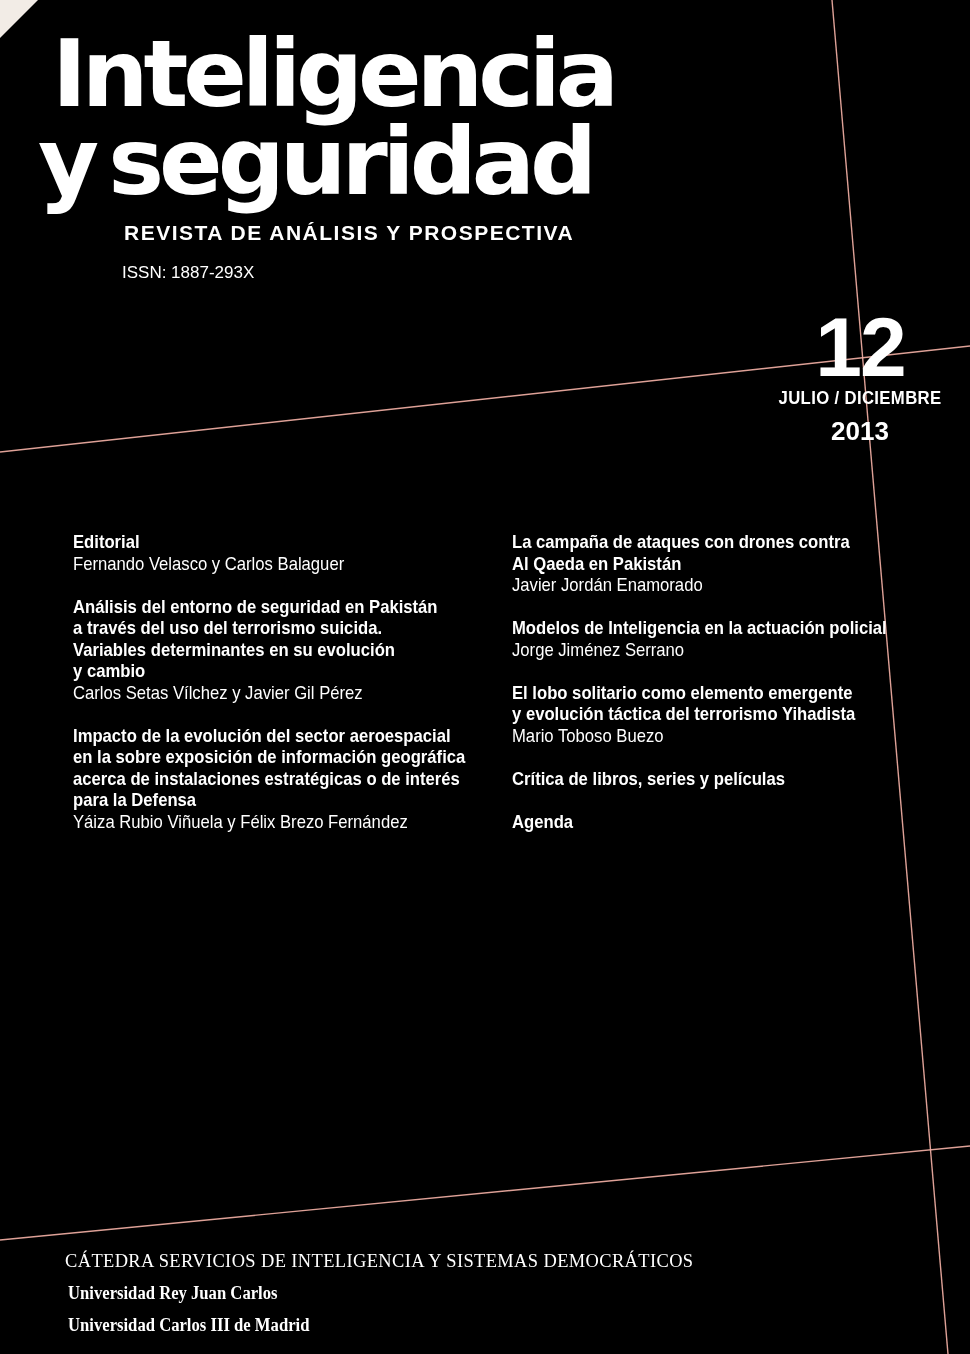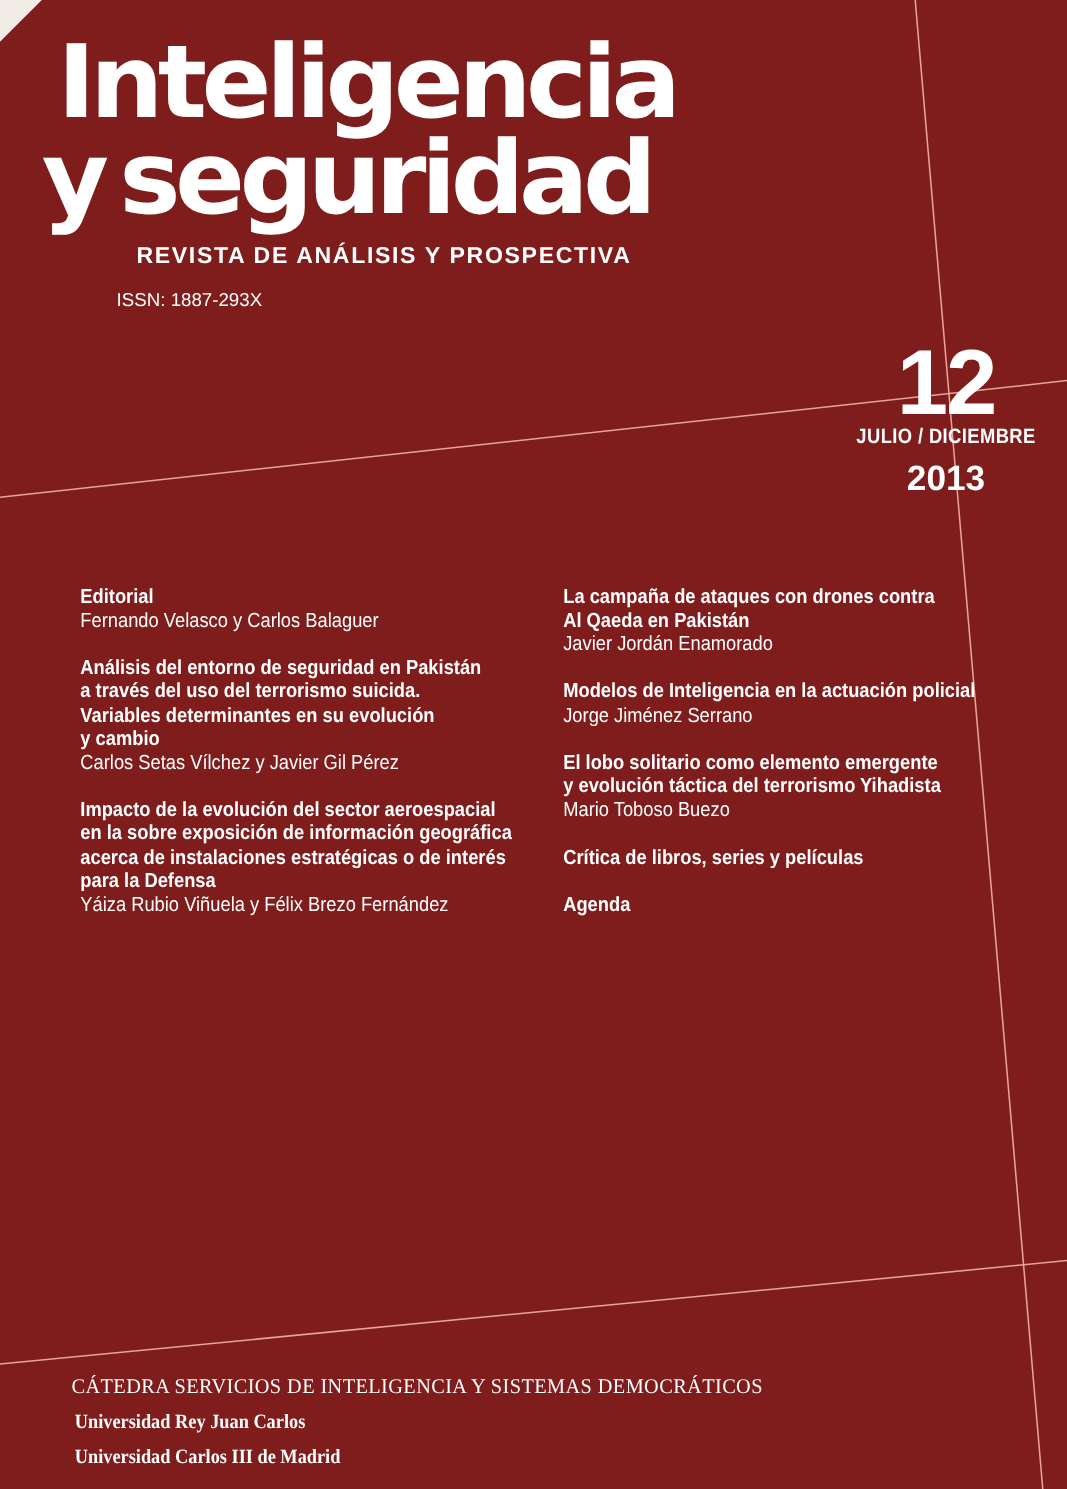--- a/index.html
+++ b/index.html
@@ -1,36 +1,36 @@
 <!DOCTYPE html>
 <html><head>
 <meta charset="utf-8">
 <style>
   html,body{margin:0;padding:0;background:#5a0f0c;}
   .cover{
     position:relative;width:970px;height:1354px;overflow:hidden;
-    background:#7f1d1d;color:#ffffff;
+    background:#000000;color:#ffffff;
     font-family:"Liberation Sans",sans-serif;
   }
   .lines{position:absolute;left:0;top:0;z-index:1;}
   .txt{position:absolute;z-index:2;}
   
   .logo{left:52px;top:26px;font-family:"DejaVu Sans",sans-serif;font-weight:bold;}
   .logo-line1{font-size:92px;line-height:98px;letter-spacing:-5px;transform:scaleX(1.02);transform-origin:0 0;white-space:nowrap;}
   .logo-line2{font-size:92px;line-height:78px;letter-spacing:-5px;margin-left:-14px;transform:scaleX(1.02);transform-origin:0 0;white-space:nowrap;}
   .logo-y{margin-right:14px;}
   
   .subtitle{left:124px;top:221px;font-size:21px;font-weight:bold;letter-spacing:1.5px;white-space:nowrap;}
-  .issn{left:106px;top:263px;font-size:17px;white-space:nowrap;}
+  .issn{left:122px;top:263px;font-size:17px;white-space:nowrap;}
   
   .issue{left:750px;top:0;width:220px;height:470px;}
   .issue>div{position:absolute;width:100%;text-align:center;}
   .issue-number{top:305px;font-size:84px;line-height:84px;font-weight:bold;letter-spacing:-2px;}
   .issue-period{top:387px;font-size:19px;font-weight:bold;letter-spacing:0.4px;transform:scaleX(0.88);white-space:nowrap;}
-  .issue-year{top:416px;font-size:32px;font-weight:bold;}
+  .issue-year{top:416px;font-size:26px;font-weight:bold;}
   
   .toc-col{top:531px;width:465px;}
   .toc-left{left:51px;margin-left:22px;}
   .toc-right{left:512px;}
   .toc-entry{margin-bottom:21.5px;}
   .t-line,.a-line{font-size:18.5px;line-height:21.5px;display:block;transform:scaleX(0.9);transform-origin:0 50%;white-space:nowrap;}
   .t-line{font-weight:bold;}
   
   .footer{left:16px;top:0;width:970px;height:1302px;pointer-events:none;font-family:Liberation Serif, serif;}
   .footer>div{position:absolute;}

